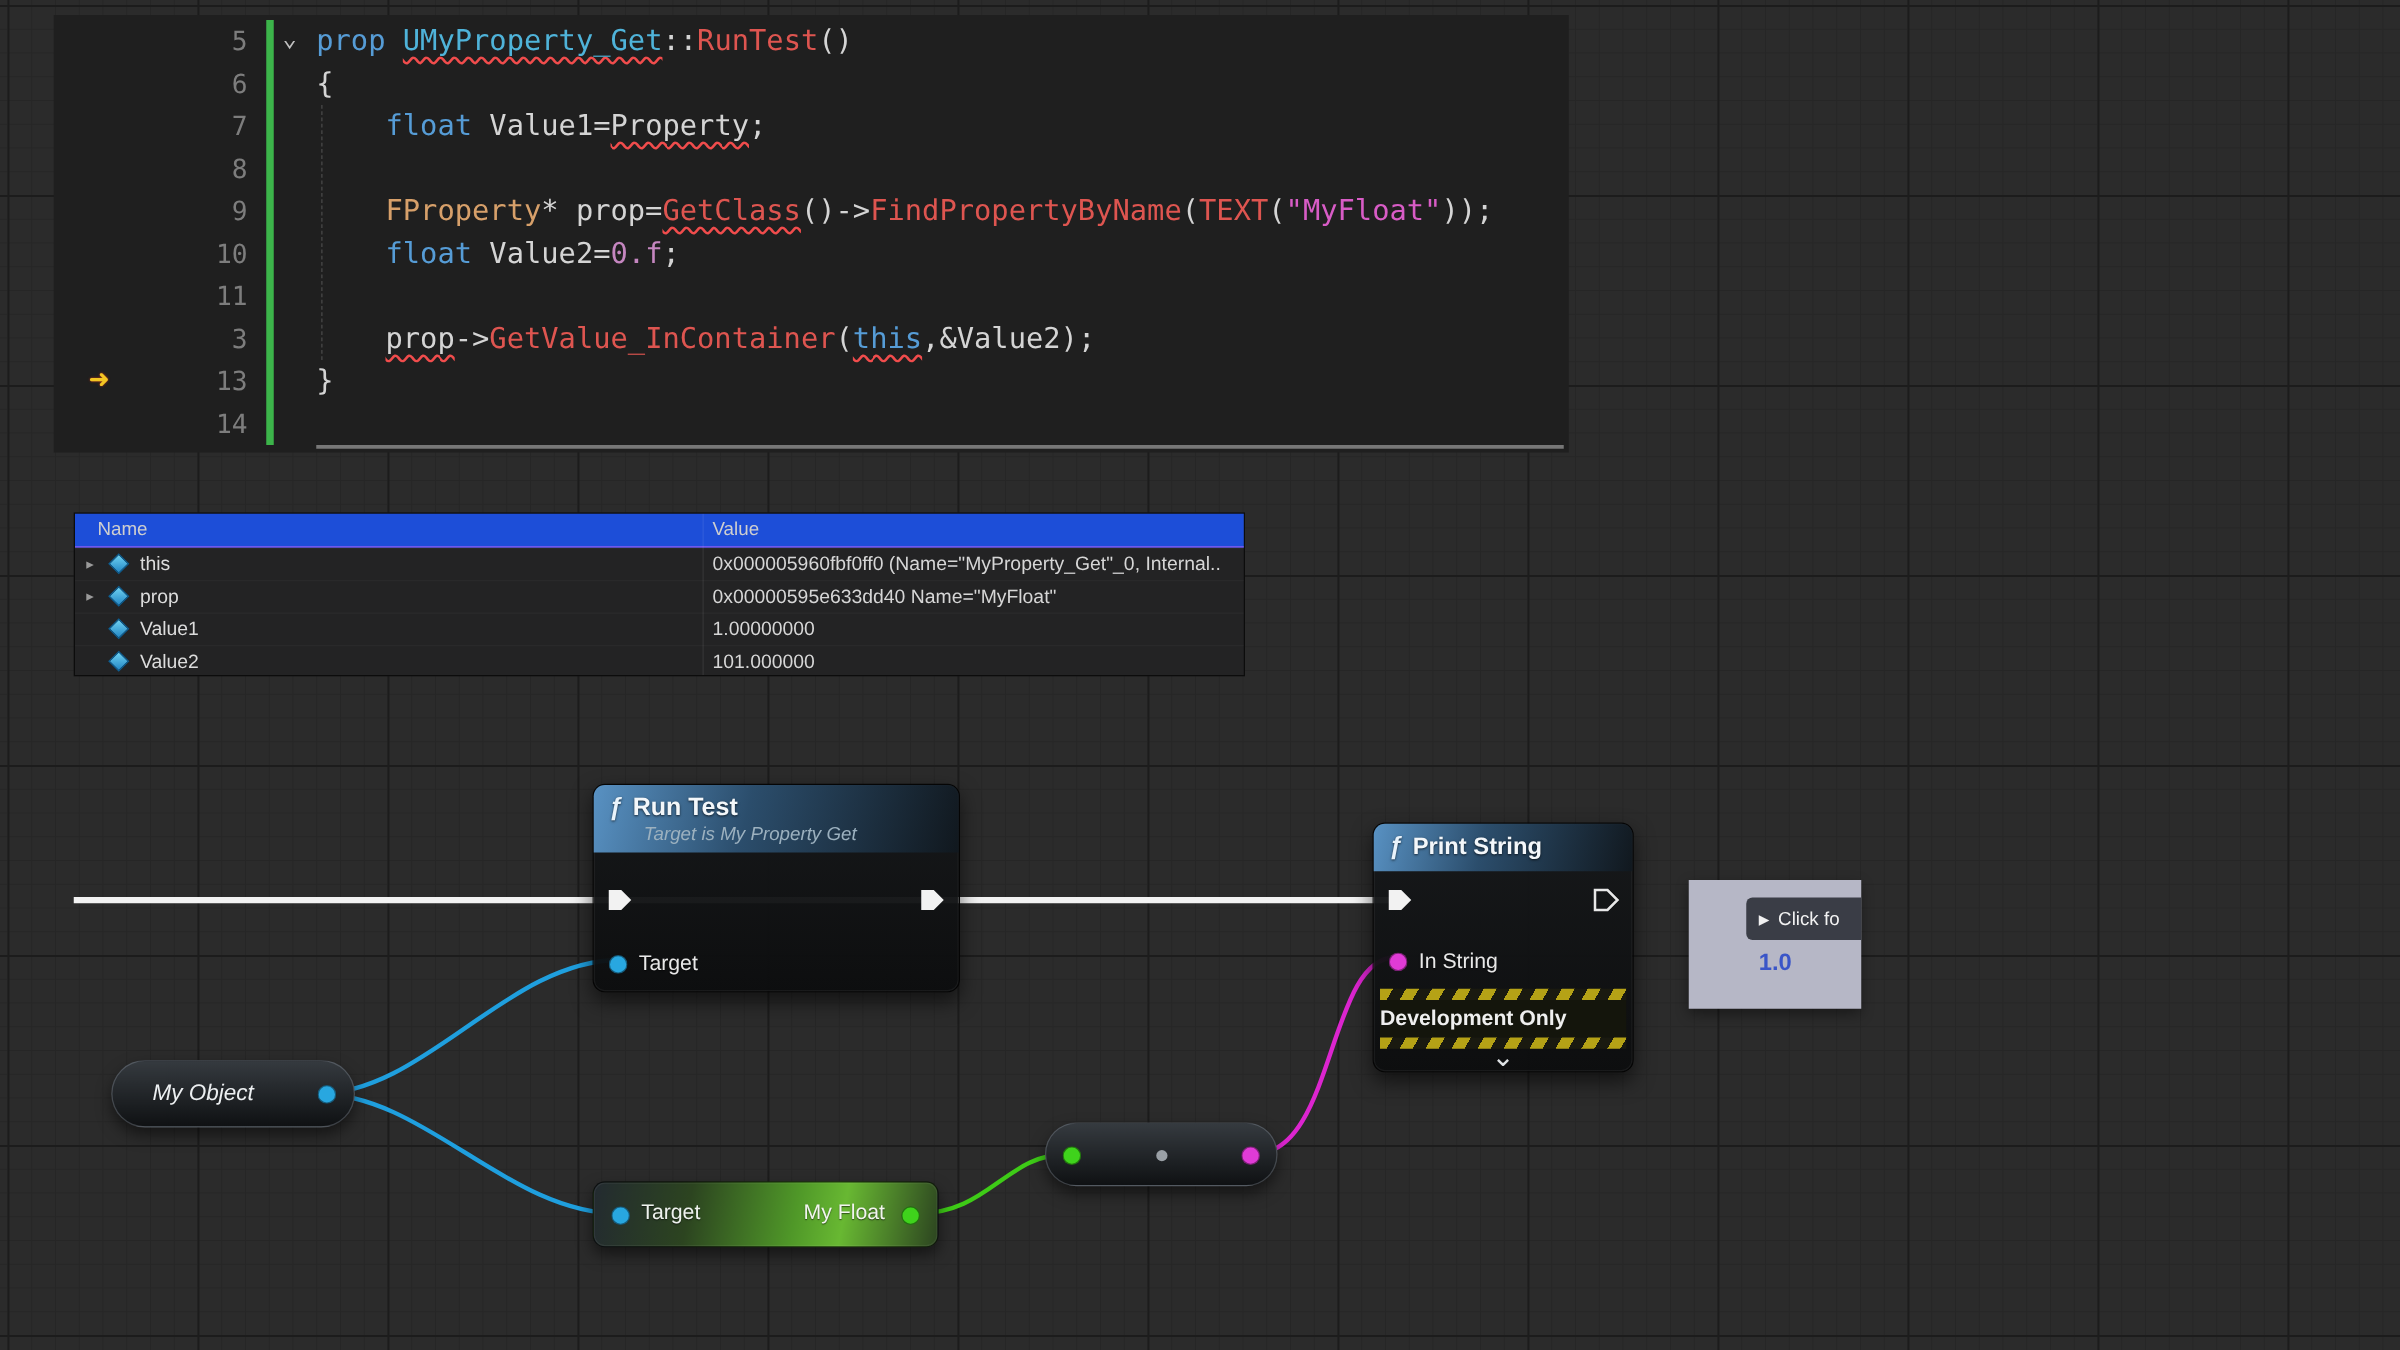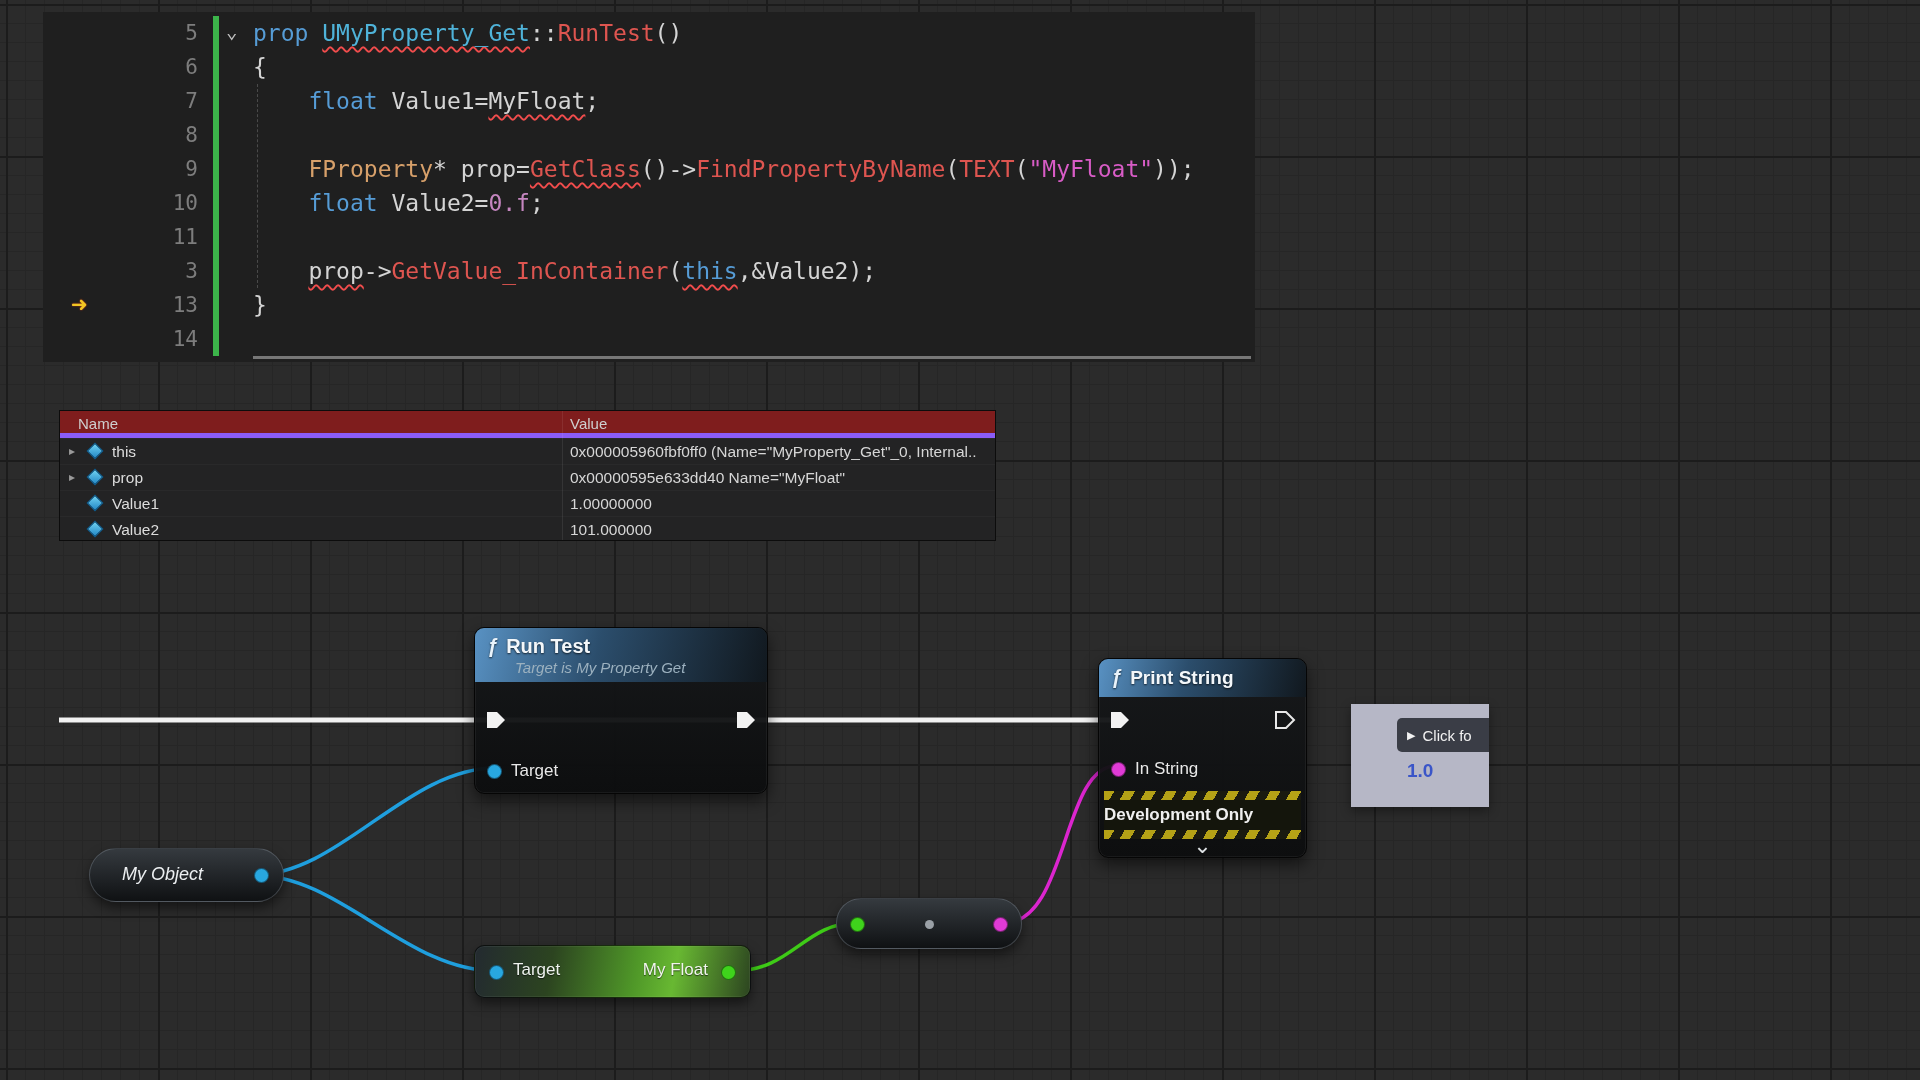--- a/index.html
+++ b/index.html
@@ -43,21 +43,21 @@
   .fold { position:absolute; left:-27px; top:-2px; color:#c0c0c0; font-size:19px; }
   .indent-guide { position:absolute; left:214px; top:72px; height:204px; width:0;
     border-left:1px dashed #4a4a4a; }
   .exec-arrow { position:absolute; left:28px; font-size:27px; line-height:30px;
     color:var(--arrow); text-shadow:0 0 2px #a33c1e, 0 0 1px #7e2a12; }
   .hscroll { position:absolute; left:210px; right:4px; bottom:3px; height:3px; background:#777; }
 
   
   .watch-panel { position:absolute; left:59px; top:410px; width:937px; height:131px;
     background:#232324; border:1px solid #0c0c0c; z-index:5; }
-  .whead { position:relative; height:27px; background:#7f1d1d; border-bottom:5px solid #8b5cf6; }
+  .whead { position:relative; height:27px; background:#1d4ed8; border-bottom:1px solid #8b5cf6; }
   .whead .hname { position:absolute; left:18px; top:4px; font-size:15px; color:#cfcfcf; }
   .whead .hvalue { position:absolute; left:510px; top:4px; font-size:15px; color:#cfcfcf; }
   .wdiv { position:absolute; left:502px; top:0; bottom:0; width:1px; background:rgba(255,255,255,.08); }
   .wrow { position:relative; height:26px; border-top:1px solid rgba(255,255,255,.03); }
   .tri  { position:absolute; left:9px; top:5px; color:#9a9a9a; font-size:12px; }
   .cube { position:absolute; left:29px; top:6px; width:12px; height:12px; transform:rotate(45deg);
     background:linear-gradient(135deg,#6fd2f2,#2286c4); border:1px solid #0d5e92; }
   .wname { position:absolute; left:52px; top:4px; font-size:15.5px; color:#dcdcdc; }
   .wval  { position:absolute; left:510px; top:4px; font-size:15.5px; color:#d6d6d6; white-space:nowrap; }
 
@@ -221,21 +221,21 @@
         <div class="gl">11</div>
         <div class="gl">3</div>
         <div class="gl">13</div>
         <div class="gl">14</div>
       </div>
     <div class="changebar"></div>
     <div class="indent-guide"></div>
     <div class="code-lines" id="code-lines">
         <div class="cl"><span class="fold">⌄</span><span class="tk kw">prop </span><span class="tk type sq">UMyProperty_Get</span><span class="tk pl">::</span><span class="tk fn">RunTest</span><span class="tk pl">()</span></div>
         <div class="cl"><span class="tk pl">{</span></div>
-        <div class="cl"><span class="tk pl">    </span><span class="tk kw">float</span><span class="tk pl"> Value1=</span><span class="tk pl sq">MyFloat</span><span class="tk pl">;</span></div>
+        <div class="cl"><span class="tk pl">    </span><span class="tk kw">float</span><span class="tk pl"> Value1=</span><span class="tk pl sq">Property</span><span class="tk pl">;</span></div>
         <div class="cl"></div>
         <div class="cl"><span class="tk pl">    </span><span class="tk type2">FProperty</span><span class="tk pl">* prop=</span><span class="tk fn sq">GetClass</span><span class="tk pl">()-&gt;</span><span class="tk fn">FindPropertyByName</span><span class="tk pl">(</span><span class="tk fn">TEXT</span><span class="tk pl">(</span><span class="tk str">"MyFloat"</span><span class="tk pl">));</span></div>
         <div class="cl"><span class="tk pl">    </span><span class="tk kw">float</span><span class="tk pl"> Value2=</span><span class="tk num">0.f</span><span class="tk pl">;</span></div>
         <div class="cl"></div>
         <div class="cl"><span class="tk pl">    </span><span class="tk pl sq">prop</span><span class="tk pl">-&gt;</span><span class="tk fn">GetValue_InContainer</span><span class="tk pl">(</span><span class="tk kw sq">this</span><span class="tk pl">,&amp;Value2);</span></div>
         <div class="cl"><span class="tk pl">}</span></div>
         <div class="cl"></div>
       </div>
     <div class="exec-arrow" id="exec-arrow" style="top: 278px;">➜</div>
     <div class="hscroll"></div>

